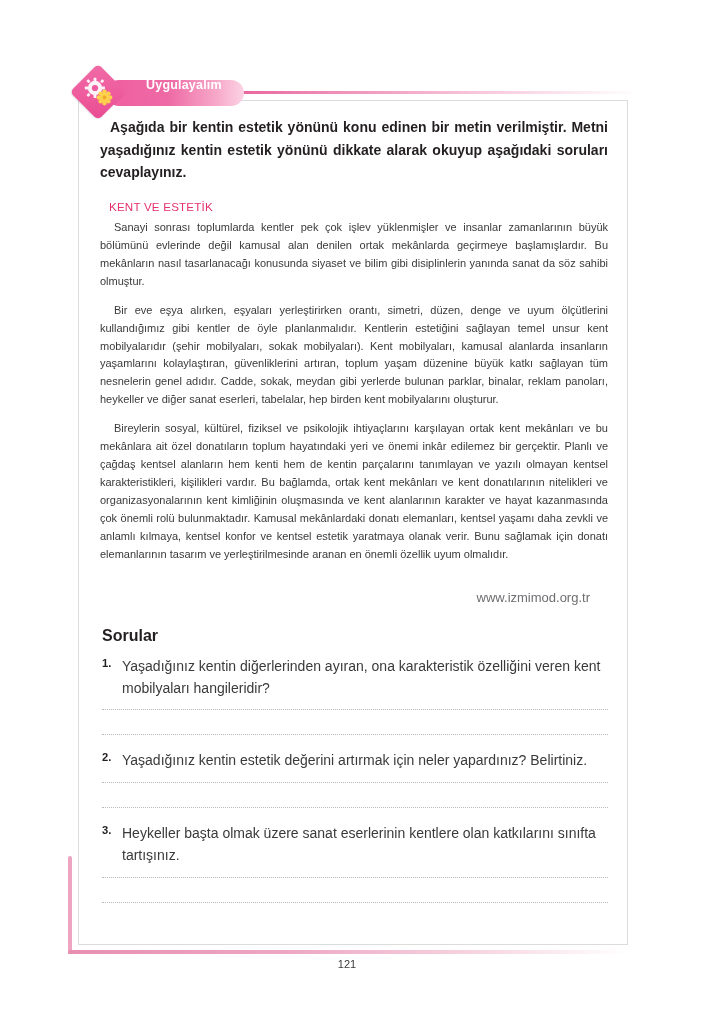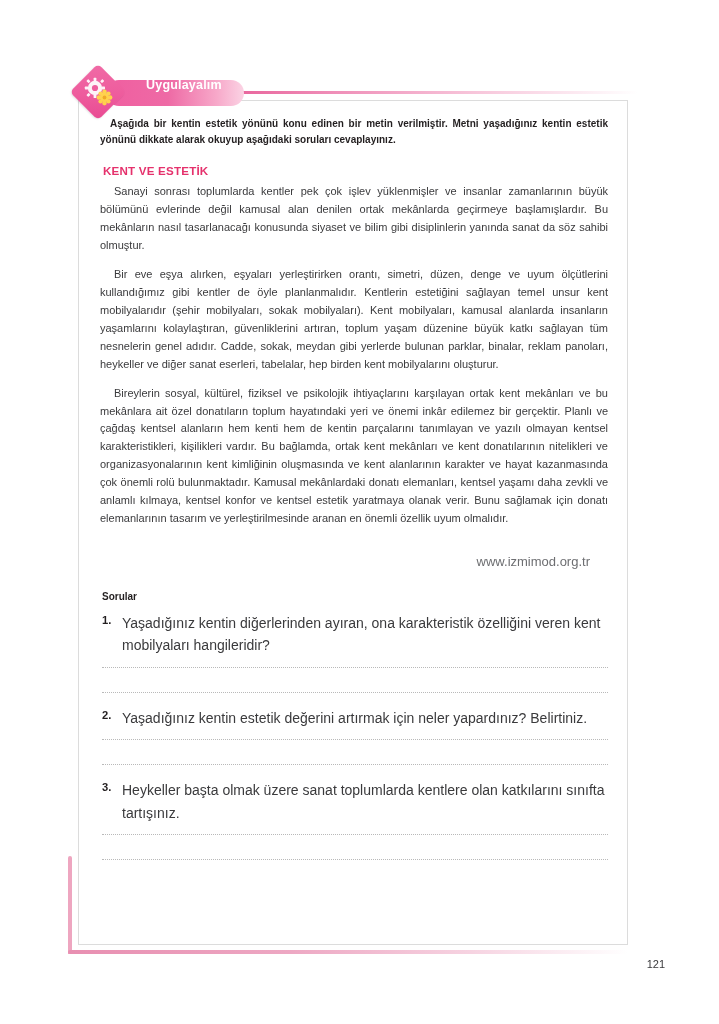--- a/index.html
+++ b/index.html
@@ -124,33 +124,33 @@
   }
 
   
   .inner {
     position: absolute;
     left: 100px;
     top: 116px;
     width: 508px;
   }
   .intro {
-    font-size: 10px;
+    font-size: 14px;
     font-weight: bold;
     color: #231f20;
     line-height: 1.62;
     text-align: justify;
     margin: 0 0 16px 0;
     text-indent: 10px;
   }
   .section-title {
     font-size: 11.6px;
-    font-weight: bold;
+    font-weight: normal;
     color: #e5316c;
-    margin: 0 0 6px 3px;
+    margin: 0 0 6px 9px;
     letter-spacing: 0.2px;
   }
   p.body {
     font-size: 11px;
     color: #3a3a3c;
     line-height: 1.63;
     text-align: justify;
     margin: 0 0 2px 0;
     text-indent: 14px;
     -webkit-hyphens: none;
@@ -163,21 +163,21 @@
     text-align: right;
     margin: 26px 0 0 0;
     padding-right: 18px;
   }
 
   
   .questions {
     margin-top: 22px;
   }
   .q-heading {
-    font-size: 10px;
+    font-size: 16px;
     font-weight: bold;
     color: #231f20;
     margin: 0 0 10px 2px;
   }
   .q-item {
     display: flex;
     margin: 0 0 0 2px;
   }
   .q-num {
     font-size: 11.2px;
@@ -199,24 +199,24 @@
   .dotline {
     height: 0;
     border-top: 1px dotted #b9b9b9;
     margin-bottom: 24px;
   }
   .dotline:last-child { margin-bottom: 0; }
 
   
   .page-number {
     position: absolute;
-    left: 3px;
+    left: 16px;
     top: 958px;
     width: 662px;
-    text-align: right;
+    text-align: center;
     font-size: 11px;
     color: #3a3a3c;
   }
 </style>
 </head>
 <body>
 
 <div class="page">
 
   <div class="accent-left"></div>
@@ -295,21 +295,21 @@
         <span class="q-num">2.</span>
         <span class="q-text">Yaşadığınız kentin estetik değerini artırmak için neler yapardınız? Belirtiniz.</span>
       </div>
       <div class="answer-lines">
         <div class="dotline"></div>
         <div class="dotline"></div>
       </div>
 
       <div class="q-item">
         <span class="q-num">3.</span>
-        <span class="q-text">Heykeller başta olmak üzere sanat toplumlarda kentlere olan katkılarını sınıfta tartışınız.</span>
+        <span class="q-text">Heykeller başta olmak üzere sanat eserlerinin kentlere olan katkılarını sınıfta tartışınız.</span>
       </div>
       <div class="answer-lines">
         <div class="dotline"></div>
         <div class="dotline"></div>
       </div>
     </div>
   </div>
 
   <div class="page-number">121</div>
 </div>

